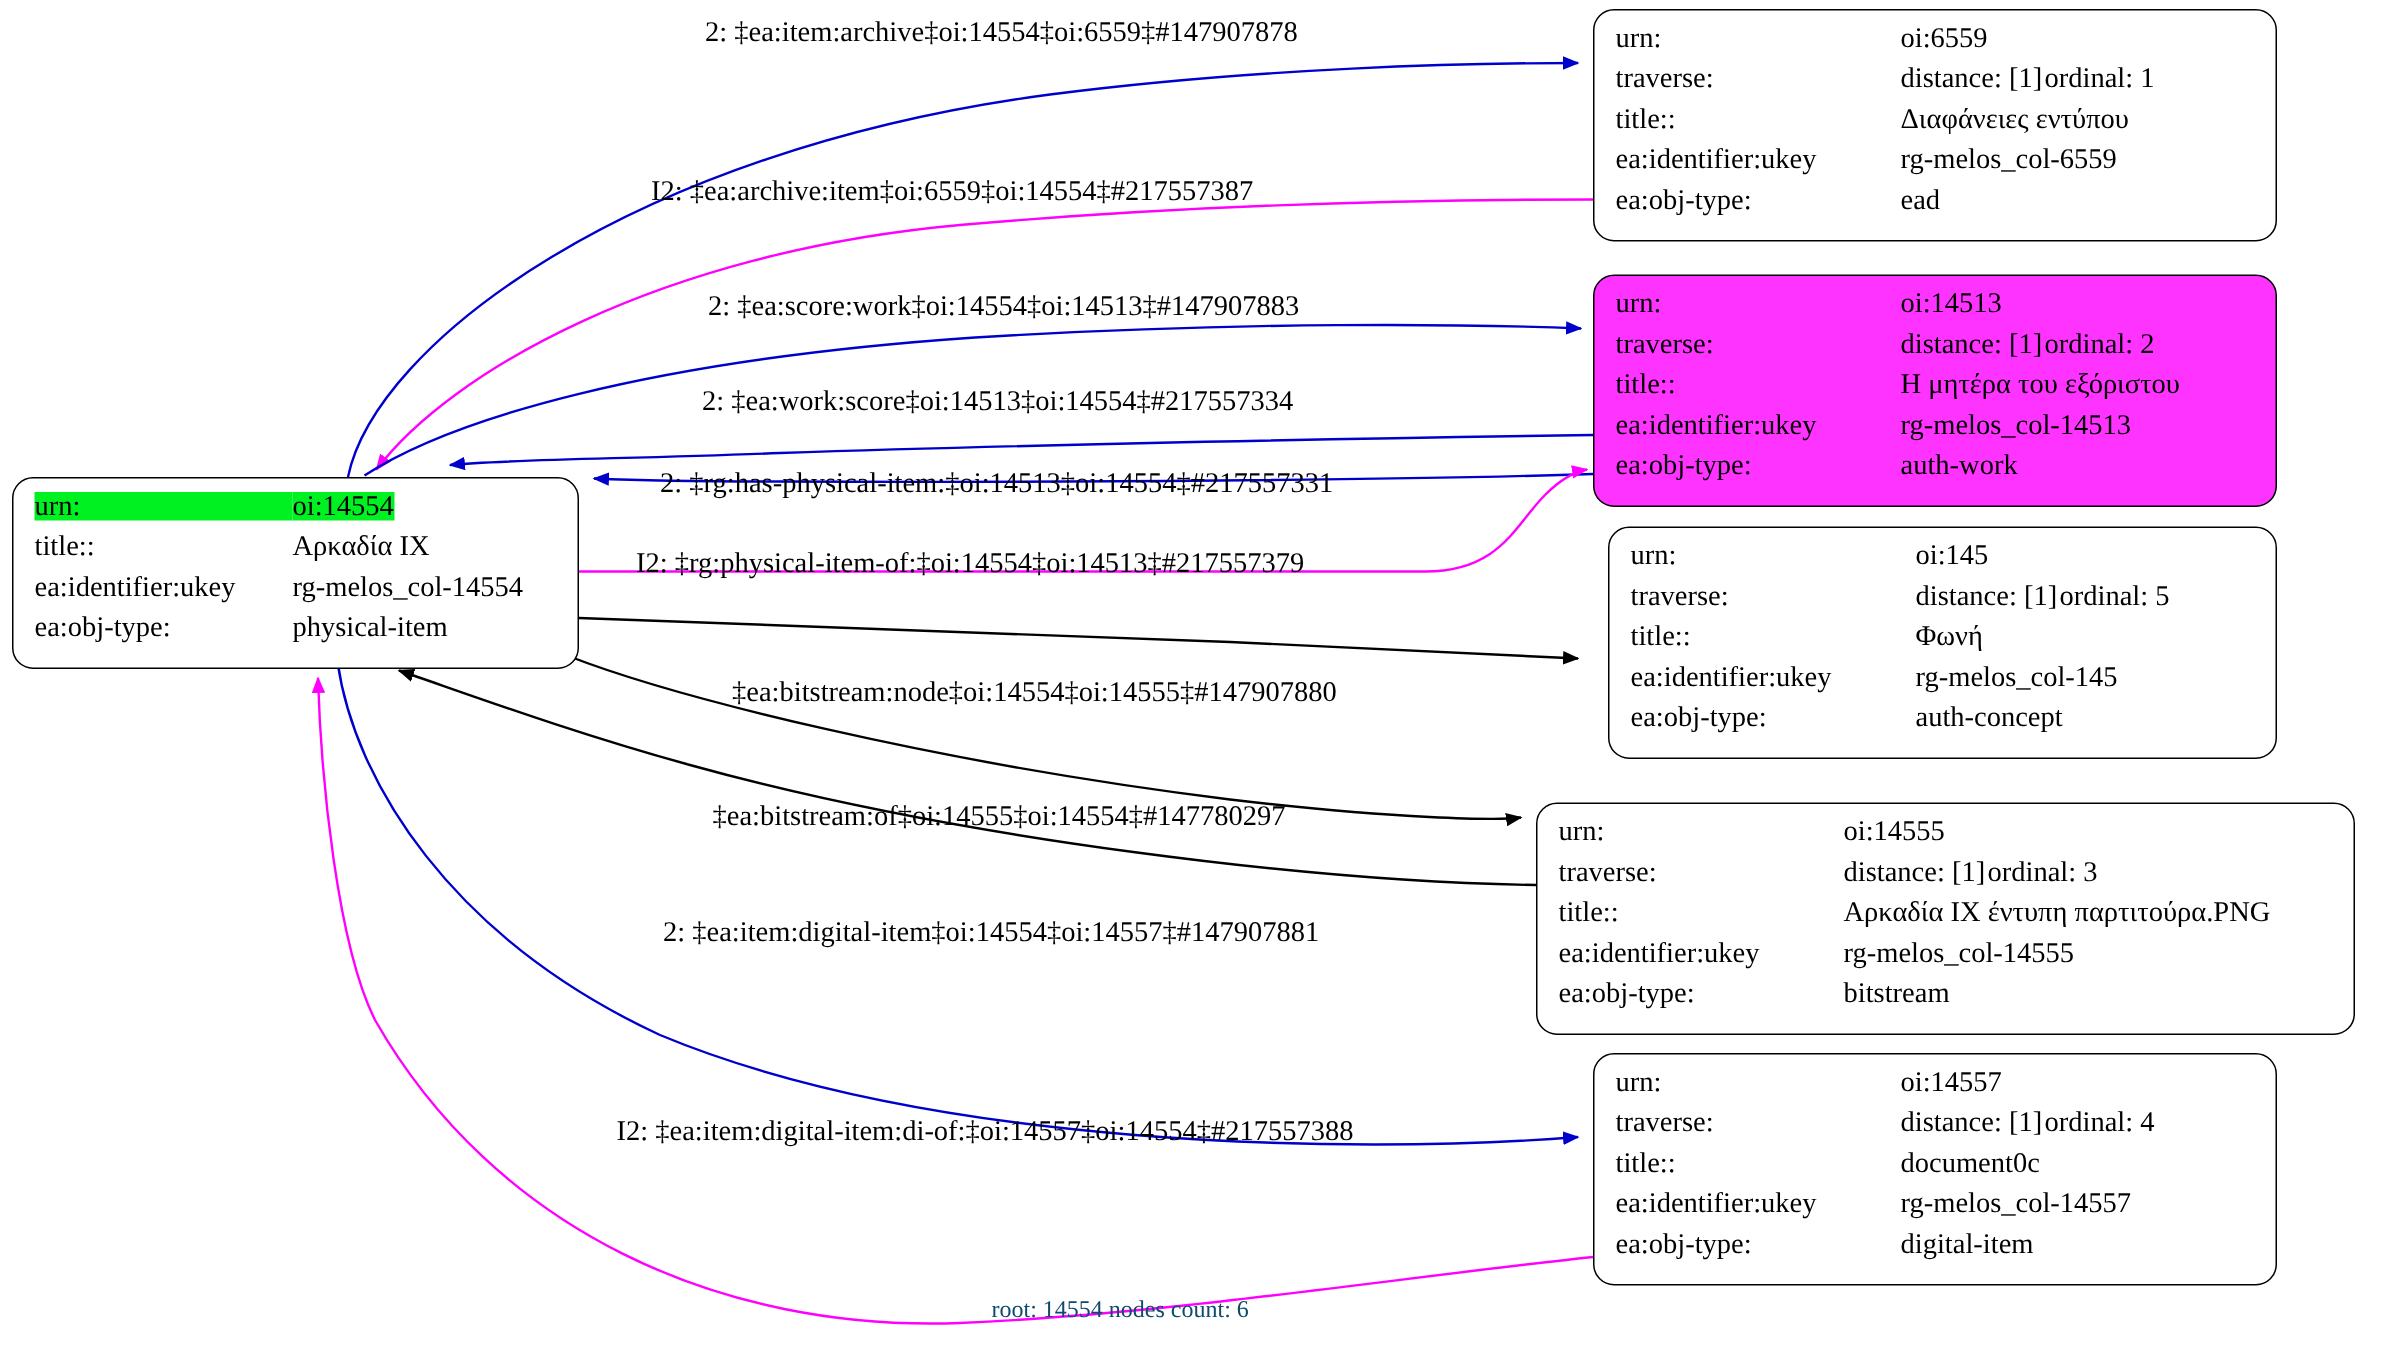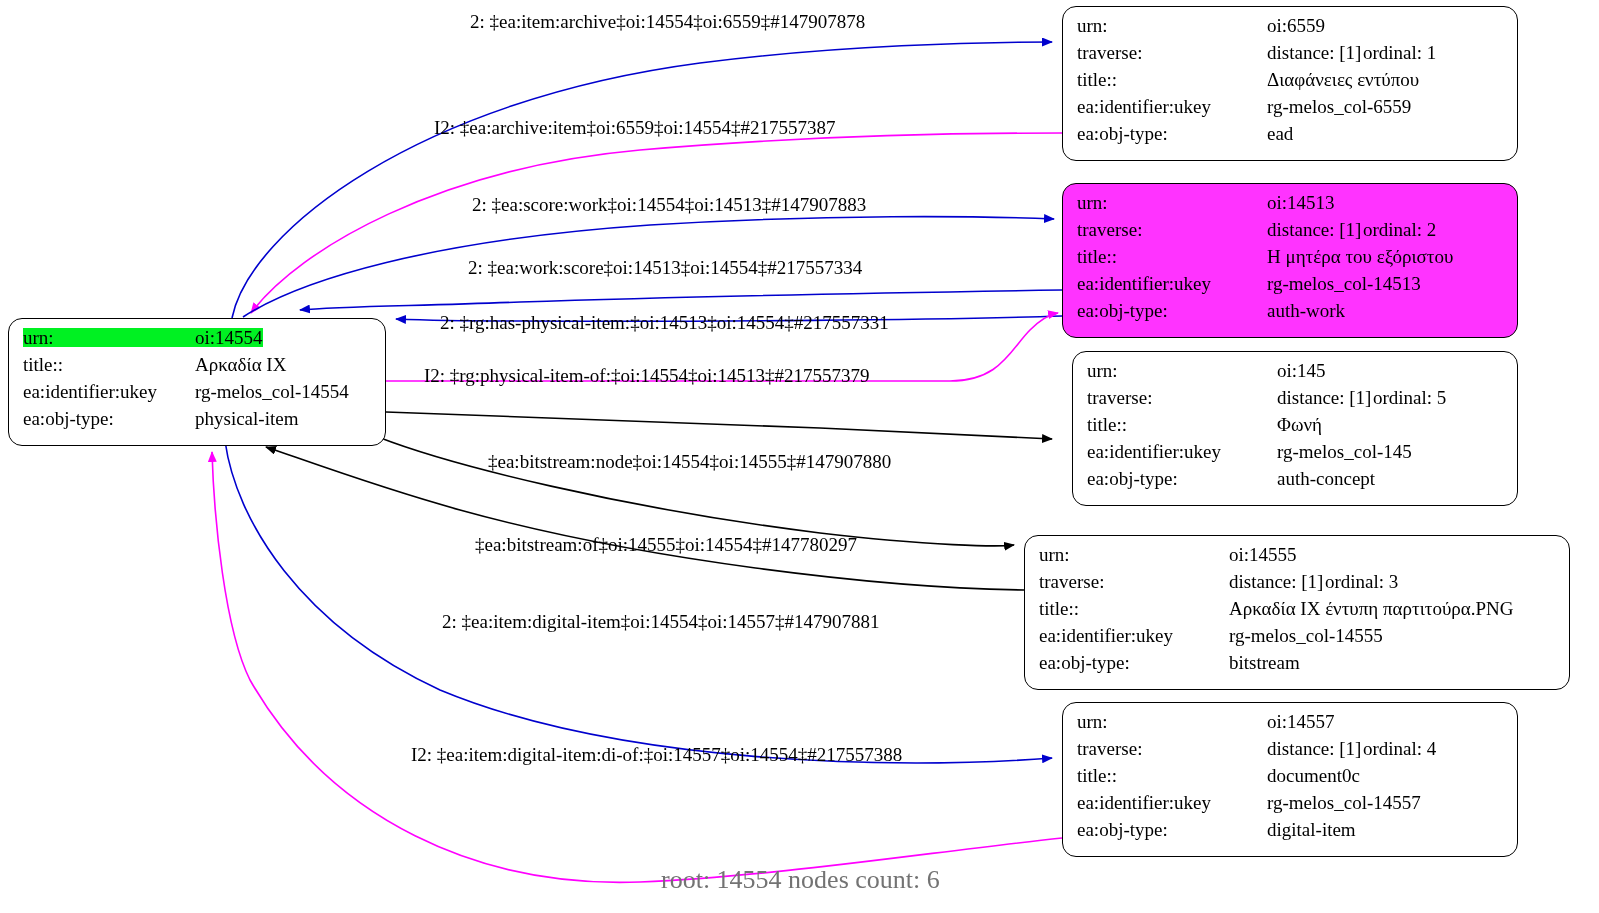--- a/index.html
+++ b/index.html
@@ -28,21 +28,21 @@
   .trav .d{min-width:96px;}
 
   .elabel{
     position:absolute;
     font-size:19px;
     color:#000;
     white-space:nowrap;
     line-height:1;
   }
   .footer{
-    position:absolute;font-size:26px;color:#737373;white-space:nowrap;
+    position:absolute;font-size:16px;color:#0c4a6e;white-space:nowrap;
   }
 </style>
 </head>
 <body>
 
 <div id="canvas">
 
   <svg class="edges" viewBox="0 0 1599 913">
     <defs>
       <marker id="ah-blue" markerWidth="11" markerHeight="9" refX="10" refY="4.5" orient="auto" markerUnits="userSpaceOnUse">

